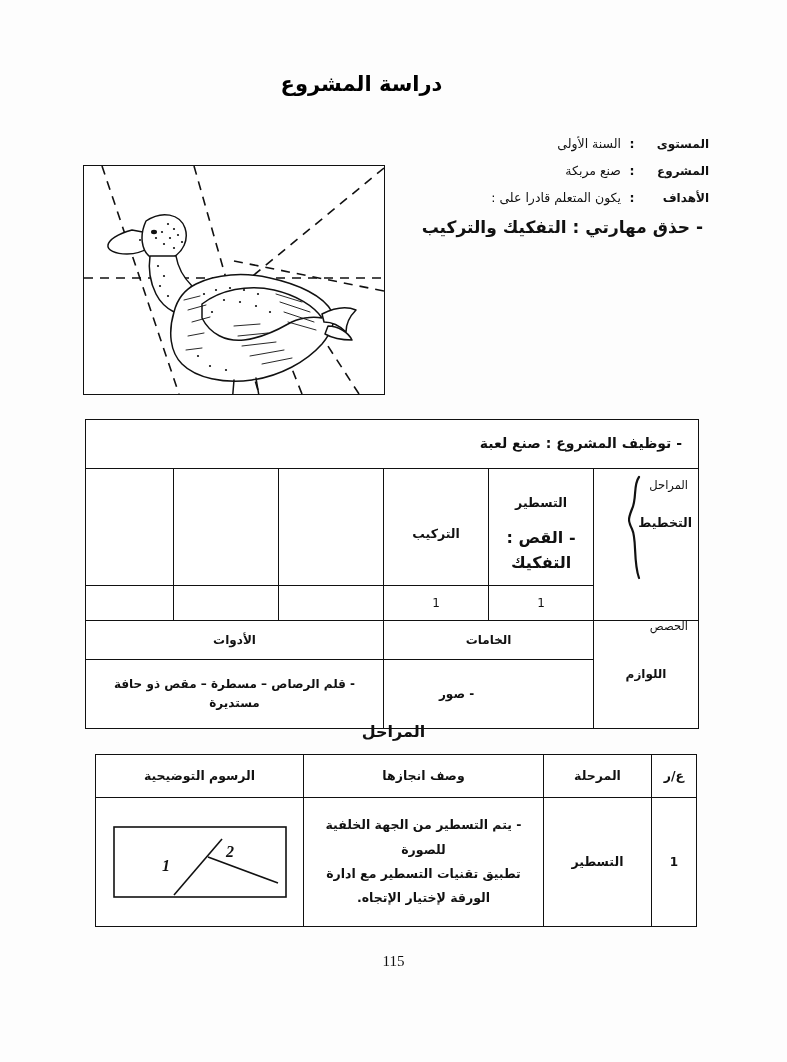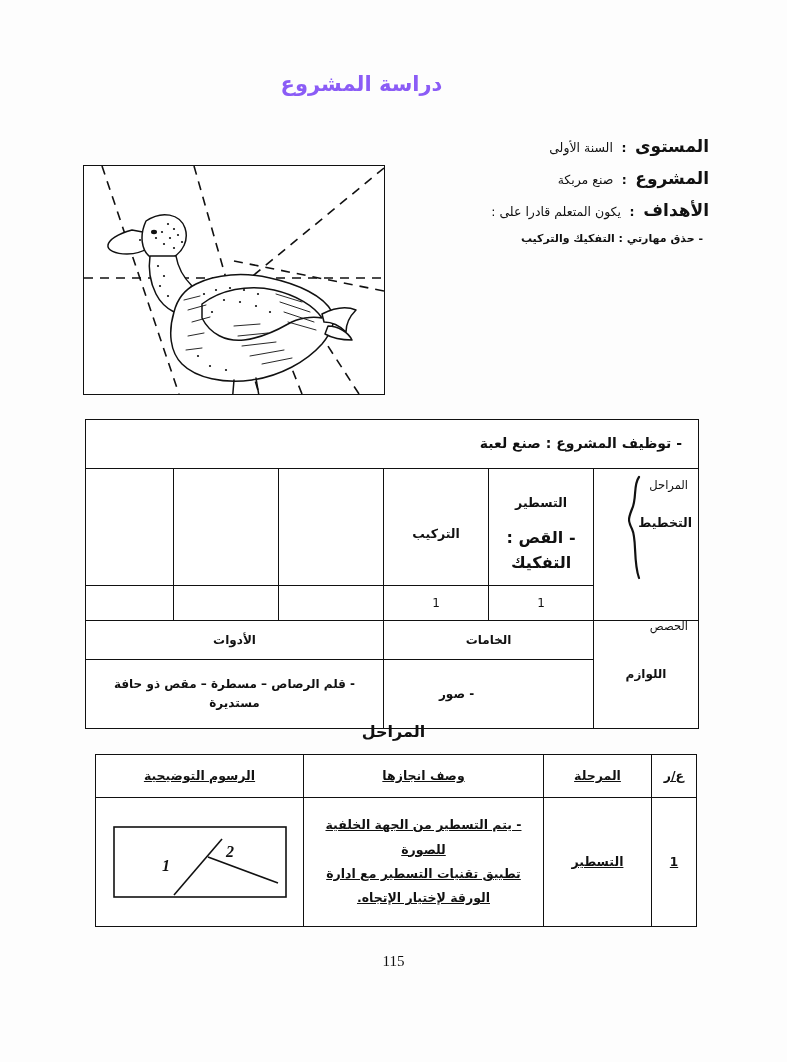--- a/index.html
+++ b/index.html
@@ -25,55 +25,55 @@
   
   .doc-title {
     position: absolute;
     top: 72px;
     left: 0;
     width: 723px;
     text-align: center;
     font-size: 21px;
     font-weight: bold;
     letter-spacing: 1px;
-    color: #8b5cf6;
+    color: #000000;
   }
 
   
   .info-block {
     position: absolute;
     top: 136px;
     right: 78px;
     width: 300px;
     direction: rtl;
     font-size: 12.5px;
   }
   .info-row {
     display: flex;
     align-items: baseline;
     margin-bottom: 12px;
     white-space: nowrap;
   }
   .info-label {
     font-weight: bold;
-    font-size: 17px;
+    font-size: 12px;
     min-width: 66px;
     text-align: right;
   }
   .info-colon {
     width: 22px;
     text-align: center;
     font-weight: bold;
   }
   .info-value {
     font-size: 12.5px;
   }
   .info-sub {
     margin-top: 2px;
-    font-size: 11px;
+    font-size: 17px;
     font-weight: bold;
     text-align: right;
     padding-right: 6px;
   }
 
   
   .illus-frame {
     position: absolute;
     left: 83px;
     top: 165px;
@@ -168,21 +168,21 @@
     text-align: center;
     font-size: 16px;
     font-weight: bold;
   }
   .tbl2 {
     position: absolute;
     left: 95px;
     top: 754px;
     width: 601px;
   }
-  .tbl2 td { font-weight: bold; text-decoration: underline; }
+  .tbl2 td { font-weight: bold; }
   .tbl2 .h-row td { height: 34px; font-size: 12.5px; }
   .tbl2 .desc-cell {
     text-align: center;
     font-size: 12.5px;
     line-height: 1.95;
     padding: 8px 12px !important;
     vertical-align: middle;
     height: 112px;
   }
   .tbl2 .draw-cell { padding: 0 !important; height: 112px; }

